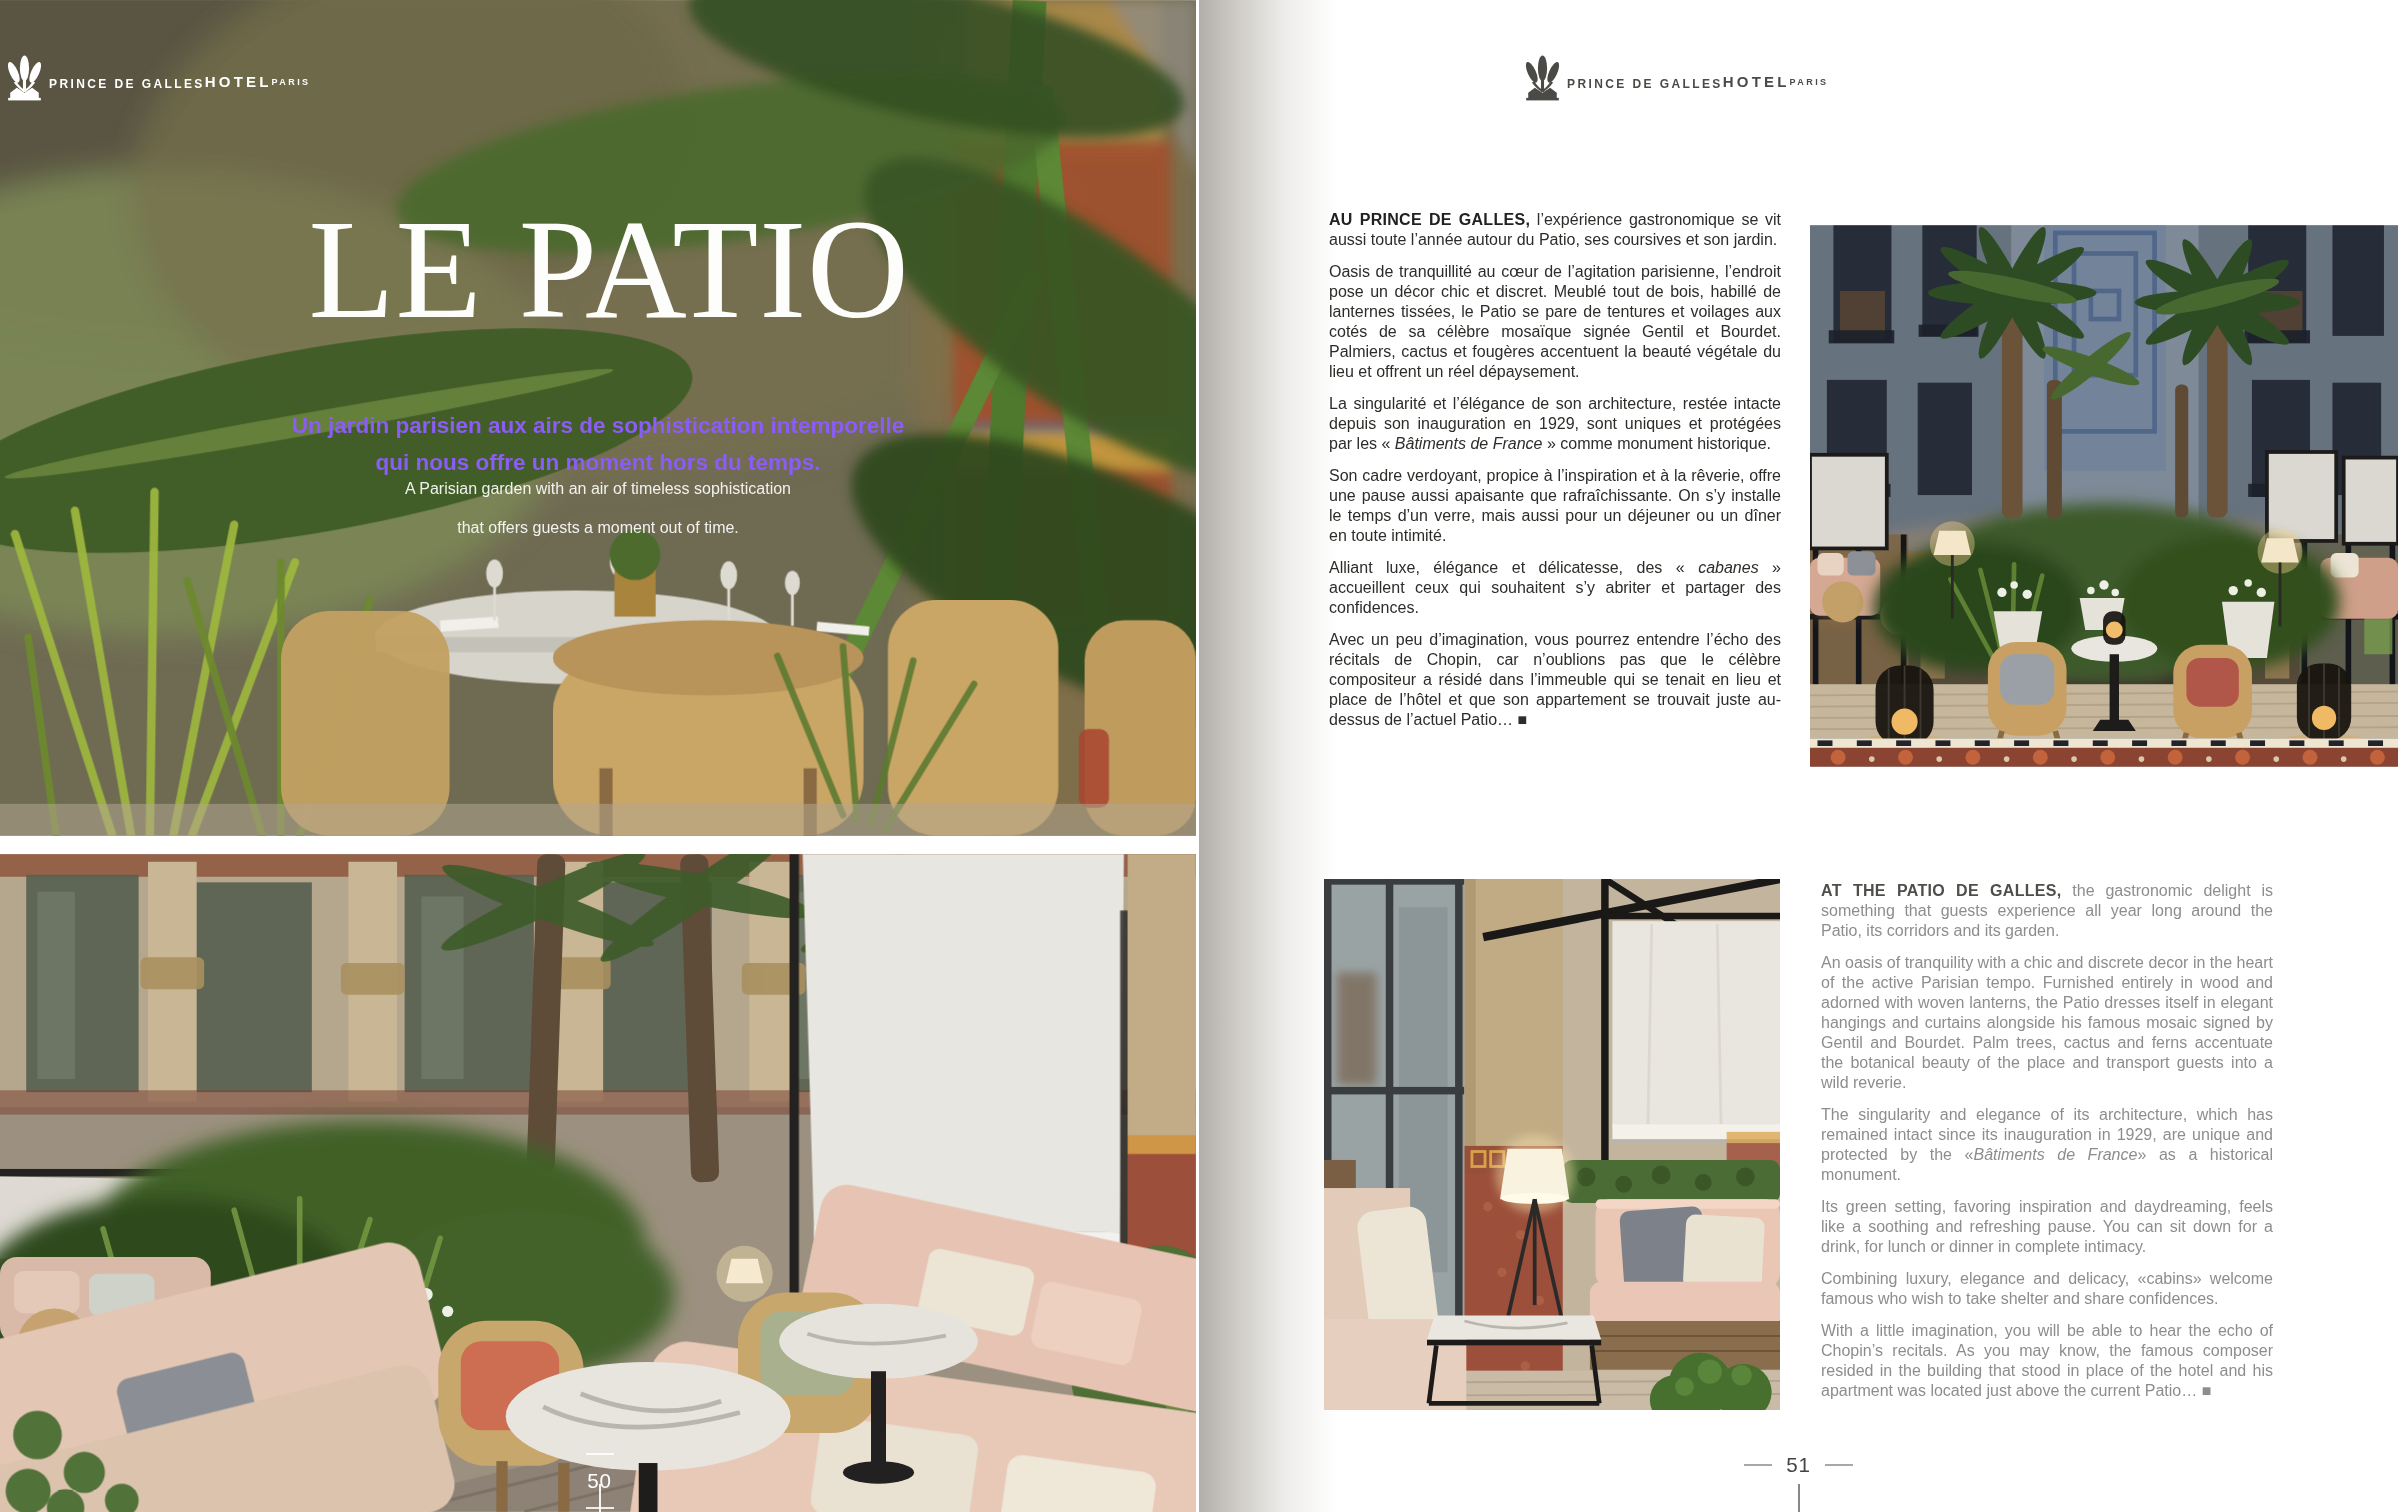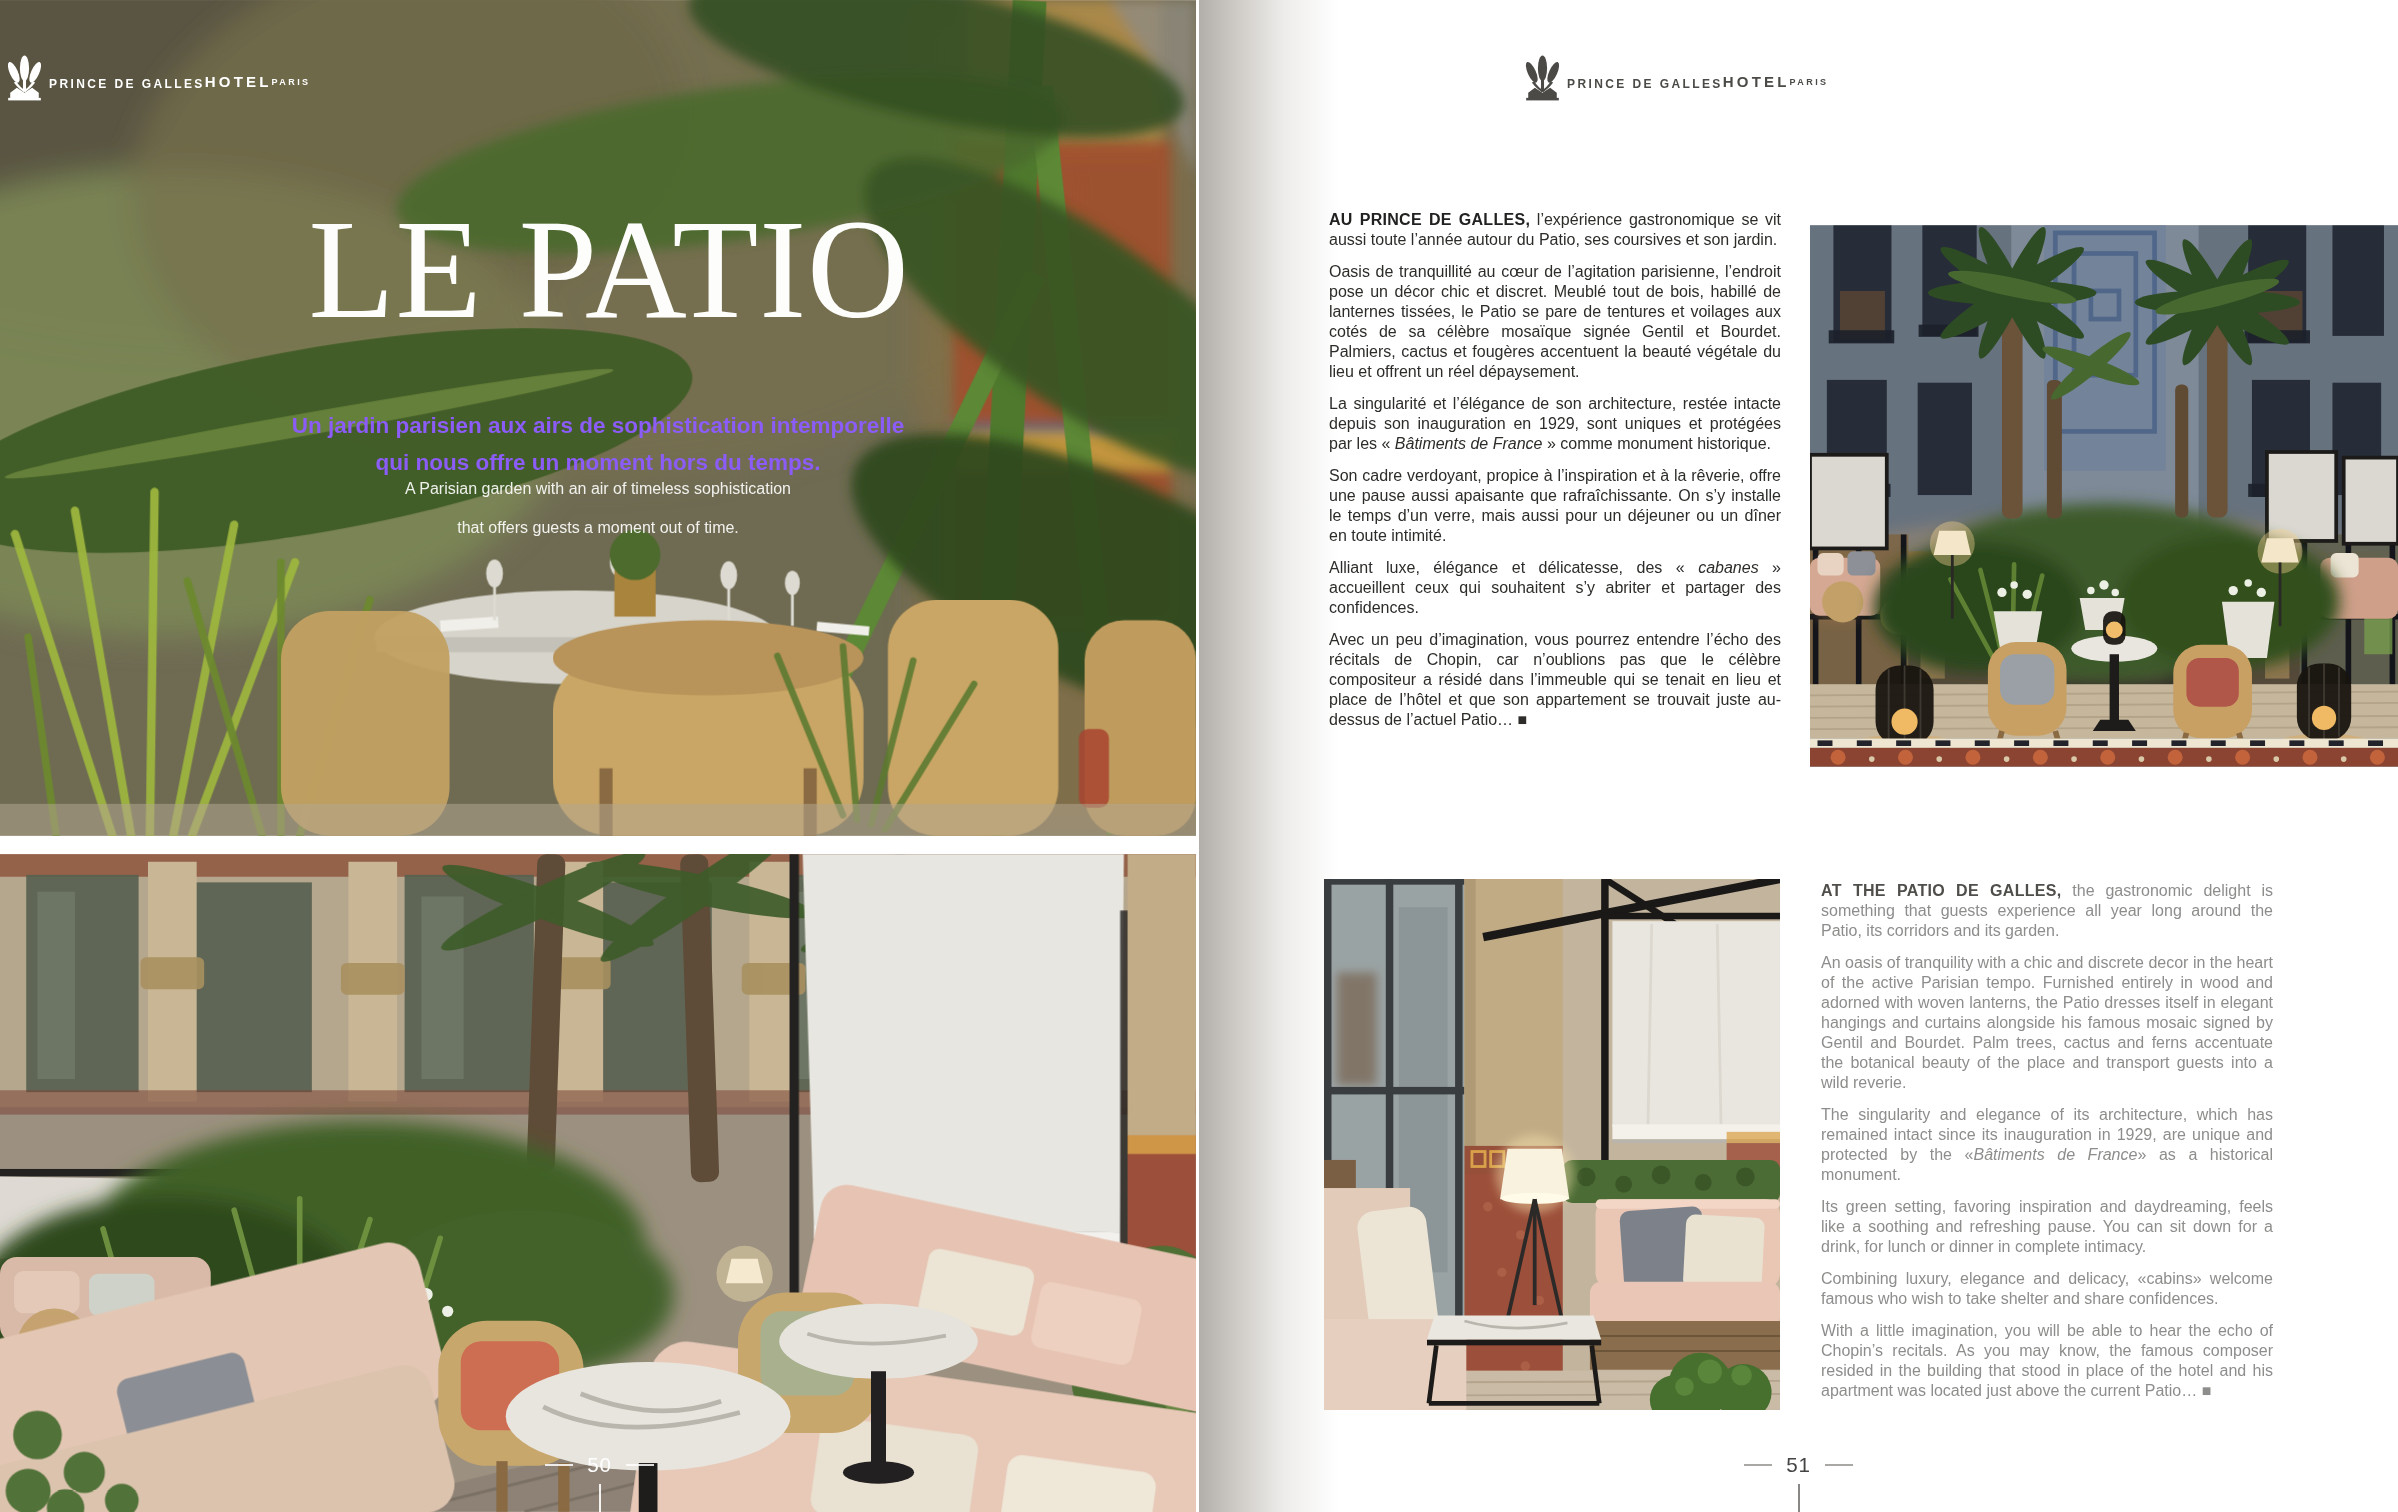--- a/index.html
+++ b/index.html
@@ -37,21 +37,21 @@
   .ital{font-style:italic;}
 
   
   .gutter{position:absolute;left:1199px;top:0;width:139px;height:1512px;
           background:linear-gradient(to right,#b2afaa 0%,#cfccc7 28%,#eeedeb 62%,#ffffff 100%);}
 
   
   .pagenum{position:absolute;top:1453px;width:187px;display:flex;align-items:center;
            justify-content:center;gap:14px;font-size:20.6px;letter-spacing:0.9px;}
   .pagenum .dash{width:28px;height:1.9px;background:currentColor;opacity:.85;}
-  .pagenum-left{left:506px;color:#ffffff;}
+  .pagenum-left{left:506px;color:#ffffff;flex-direction:column;}
   .pagenum-right{left:1705px;color:#454442;}
   .pagenum-right .dash{background:#9b9995;}
   .tick{position:absolute;width:1.9px;height:28px;top:1484px;}
   .tick-left{left:599px;background:rgba(255,255,255,0.9);}
   .tick-right{left:1798px;background:#8a8886;}
 </style>
 </head>
 <body>
 
 <div class="spread">

